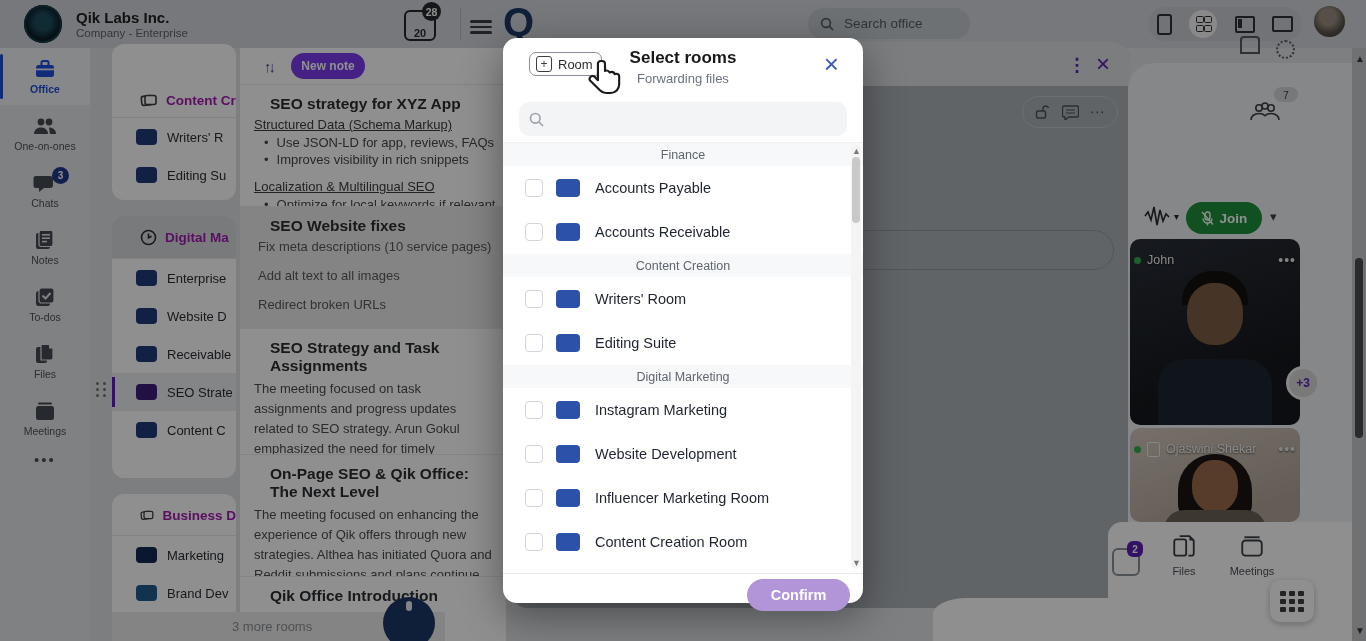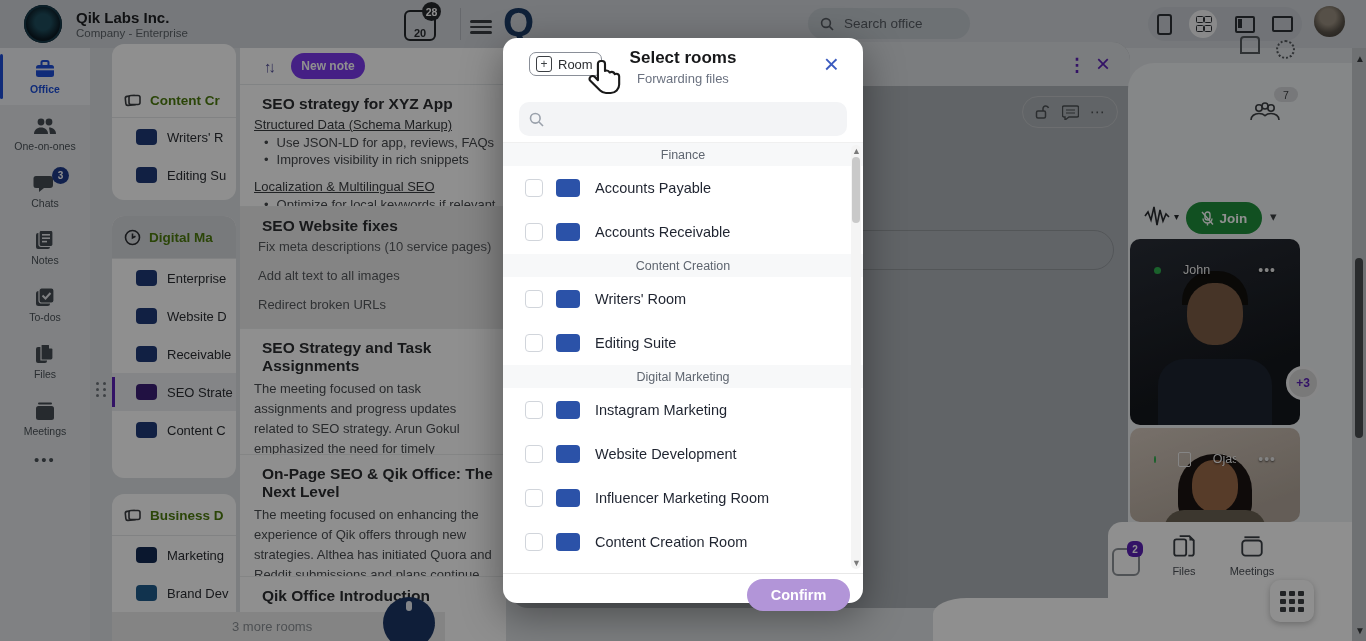--- a/index.html
+++ b/index.html
@@ -44,21 +44,21 @@
   .sitem.active{background:#f0f3f6;}
   .sitem.active::before{content:"";position:absolute;left:0;top:6px;bottom:6px;width:3px;background:#1d4ed8;border-radius:2px;}
   .sitem.active .lab{color:#1d4ed8;font-weight:700;}
   .sbadge{position:absolute;left:52px;top:5px;width:17px;height:17px;border-radius:50%;background:#1e3a8a;color:#fff;
        font-size:10px;font-weight:700;display:flex;align-items:center;justify-content:center;}
   .smore{height:24px;display:flex;align-items:center;justify-content:center;color:#4b5258;font-size:15px;letter-spacing:2px;}
 
   
   .rooms{position:absolute;left:90px;top:48px;width:150px;height:593px;background:#dde0e4;z-index:1;}
   .rp-card{position:absolute;left:22px;width:124px;background:#ffffff;border-radius:12px;overflow:hidden;}
-  .rp-head{display:flex;align-items:center;gap:8px;padding:10px 0 9px 12px;font-size:13.5px;font-weight:700;color:#4d7c0f;
+  .rp-head{display:flex;align-items:center;gap:8px;padding:10px 0 9px 28px;font-size:13.5px;font-weight:700;color:#a21caf;
        border-bottom:1px solid #e6e8ea;white-space:nowrap;}
   .rp-head.sel{background:#d7dade;}
   .rp-item{position:relative;display:flex;align-items:center;gap:10px;height:38px;padding-left:24px;white-space:nowrap;
        font-size:13px;color:#2b2e33;}
   .rp-item.sel{background:#eceef1;}
   .rp-item.sel::before{content:"";position:absolute;left:0;top:4px;bottom:4px;width:3px;background:#5b21b6;}
   .rsq{flex:0 0 auto;width:21px;height:16px;border-radius:4px;background:#1f3a78;}
   .rsq.purple{background:#3b1f77;}
   .rsq.navy{background:#132a52;}
   .rsq.steel{background:#1f5c8c;}
@@ -66,21 +66,21 @@
   .drag i{width:3px;height:3px;border-radius:50%;background:#6f757c;}
 
   
   .notes{position:absolute;left:240px;top:48px;width:266px;height:593px;background:#ffffff;z-index:1;}
   .ntools{height:36px;display:flex;align-items:center;border-bottom:1px solid #e7e9eb;}
   .sorticon{margin-left:24px;font-size:15px;color:#55509a;letter-spacing:-3px;}
   .newnote{margin-left:18px;width:74px;height:26px;border-radius:14px;background:#7c3aed;color:#fff;
        font-size:12px;font-weight:700;display:flex;align-items:center;justify-content:center;border:none;}
   .ncard{padding:8px 10px 8px 14px;border-bottom:1px solid #ebedee;overflow:hidden;box-sizing:border-box;}
   .ncard.sel{background:#ececec;}
-  .ntitle{font-size:15.5px;font-weight:600;color:#2c2e31;margin:2px 0 4px 8px;}
+  .ntitle{font-size:15.5px;font-weight:600;color:#2c2e31;margin:2px 0 4px 16px;}
   .nlink{font-size:13px;color:#3a3d40;text-decoration:underline;margin:3px 0;}
   .nb{font-size:13px;color:#46494d;margin:2px 0 2px 10px;display:flex;gap:8px;}
   .nb::before{content:"•";font-size:13px;}
   .nline{font-size:13px;color:#56595d;margin:0 0 14px 4px;}
   .nbody{font-size:13px;color:#4a4d51;line-height:1.55;}
 
   .strip{position:absolute;left:112px;top:612px;width:333px;height:29px;background:#ececec;z-index:2;
        display:flex;align-items:center;font-size:13px;color:#8a8f94;}
   .strip .txt{margin-left:120px;}
   .strip .chev{position:absolute;right:10px;color:#55585c;font-size:12px;}
@@ -114,21 +114,21 @@
   
   .rpanel{position:absolute;left:1128px;top:63px;width:238px;height:459px;background:#eef0f2;border-radius:26px 0 0 0;z-index:1;}
   .ppl-badge{position:absolute;left:146px;top:24px;width:24px;height:15px;border-radius:8px;background:#d4d6d9;color:#3c3f43;
        font-size:10.5px;display:flex;align-items:center;justify-content:center;}
   .ppl-icon{position:absolute;left:120px;top:38px;color:#3c3f43;}
   .wave{position:absolute;left:16px;top:142px;display:flex;align-items:center;gap:4px;color:#26292d;}
   .join{position:absolute;left:58px;top:139px;width:76px;height:32px;border-radius:17px;background:#1f8f3c;color:#fff;
        font-size:13.5px;font-weight:700;display:flex;align-items:center;justify-content:center;gap:6px;border:none;}
   .join-chev{position:absolute;left:142px;top:146px;color:#3c3f43;font-size:13px;}
   .tile{position:absolute;left:2px;width:170px;border-radius:10px;overflow:hidden;}
-  .tile-top{position:absolute;left:0;right:0;top:18px;height:26px;display:flex;align-items:center;gap:22px;padding:0 24px;z-index:2;}
+  .tile-top{position:absolute;left:0;right:0;top:8px;height:26px;display:flex;align-items:center;gap:6px;padding:0 4px;z-index:2;}
   .gdot{width:7px;height:7px;border-radius:50%;background:#2fae4e;}
   .tname{font-size:12.5px;color:#f2f2f2;text-shadow:0 1px 2px rgba(0,0,0,.6);white-space:nowrap;overflow:hidden;}
   .tkebab{margin-left:auto;color:#e8e8e8;font-size:14px;letter-spacing:1px;text-shadow:0 1px 2px rgba(0,0,0,.6);}
   .tdoc{width:11px;height:13px;border:1.5px solid #eee;border-radius:2px;flex:0 0 auto;}
   .tile-john{top:176px;height:186px;background:linear-gradient(160deg,#2a2f38 0%,#15181d 70%);}
   .tile-oja{top:365px;height:94px;background:linear-gradient(160deg,#d4c8bd 0%,#b3a79b 80%);}
   .sil-head{position:absolute;left:57px;top:44px;width:56px;height:62px;border-radius:46%;background:#7d5d46;}
   .sil-hair{position:absolute;left:52px;top:32px;width:66px;height:34px;border-radius:30px 30px 0 0;background:#12100e;}
   .sil-body{position:absolute;left:28px;top:120px;width:114px;height:70px;border-radius:26px 26px 0 0;background:#1d2430;}
   .sil2-hair{position:absolute;left:48px;top:26px;width:74px;height:70px;border-radius:36px 36px 20px 20px;background:#1c1512;}

